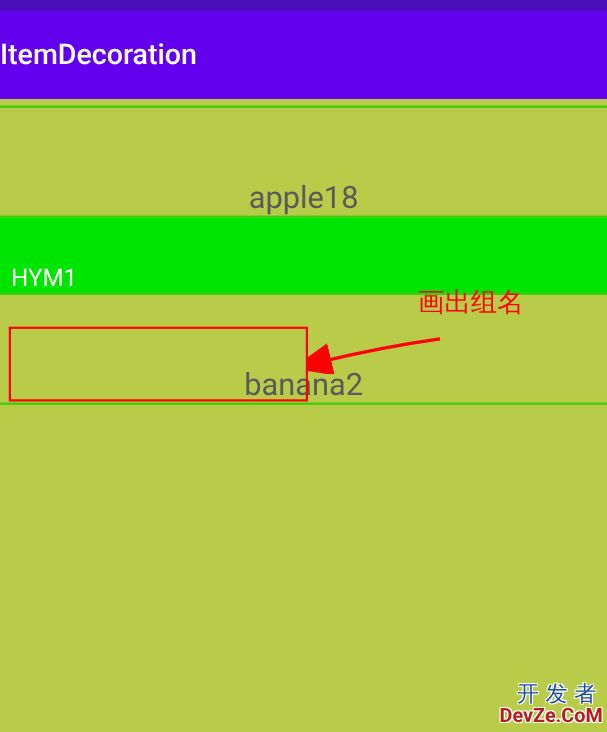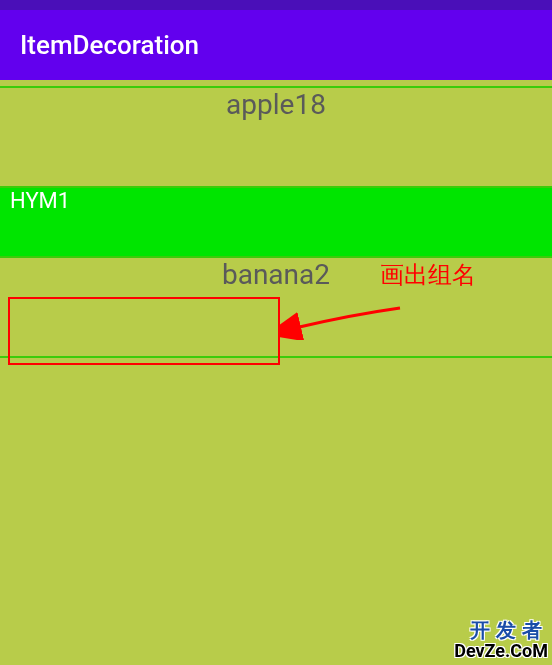--- a/index.html
+++ b/index.html
@@ -13,53 +13,52 @@
       background: #b8cc4a;
       font-family: -apple-system, Roboto, sans-serif;
       position: relative;
       overflow: hidden;
     }
     .status-bar {
       height: 10px;
       background: #4a0fb8;
     }
     .app-bar {
-      height: 70px;
+      height: 80px;
       background: #6200ee;
       display: flex;
       align-items: center;
-      padding-left: 20px;
     }
     .app-bar-title {
       color: white;
       font-size: 26px;
       font-weight: 500;
     }
     .list-container {
       display: flex;
       flex-direction: column;
     }
     .list-item {
       height: 100px;
       display: flex;
-      align-items: flex-start;
+      align-items: flex-end;
       justify-content: center;
       border-bottom: 2px solid #3ccc0a;
       font-size: 28px;
       color: #5a5a5a;
     }
     .gap-top {
       height: 8px;
       border-bottom: 2px solid #3ccc0a;
     }
     .group-header {
       height: 70px;
       background: #00e500;
       display: flex;
-      align-items: flex-start;
+      align-items: flex-end;
       padding-left: 10px;
       border-bottom: 2px solid #3ccc0a;
       position: relative;
     }
     .group-header-text {
       color: white;
       font-size: 22px;
       font-weight: 400;
     }
     .red-outline {
@@ -94,29 +93,29 @@
       position: absolute;
       right: 4px;
       bottom: 4px;
       text-align: right;
       line-height: 1.1;
       pointer-events: none;
       z-index: 20;
     }
     .watermark .line1 {
       font-size: 20px;
-      font-weight: bold;
+      font-weight: normal;
       letter-spacing: 6px;
       color: #1a4da8;
       text-shadow: 1px 1px 0 #fff, -1px -1px 0 #fff, 1px -1px 0 #fff, -1px 1px 0 #fff;
     }
     .watermark .line2 {
       font-size: 18px;
       font-weight: bold;
-      color: #000000;
+      color: #b91c1c;
       text-shadow: 1px 1px 0 #fff, -1px -1px 0 #fff, 1px -1px 0 #fff, -1px 1px 0 #fff;
     }
   </style>
 </head>
 <body>
 
 <div class="status-bar"></div>
 
 <div class="app-bar">
   <div class="app-bar-title">ItemDecoration</div>

